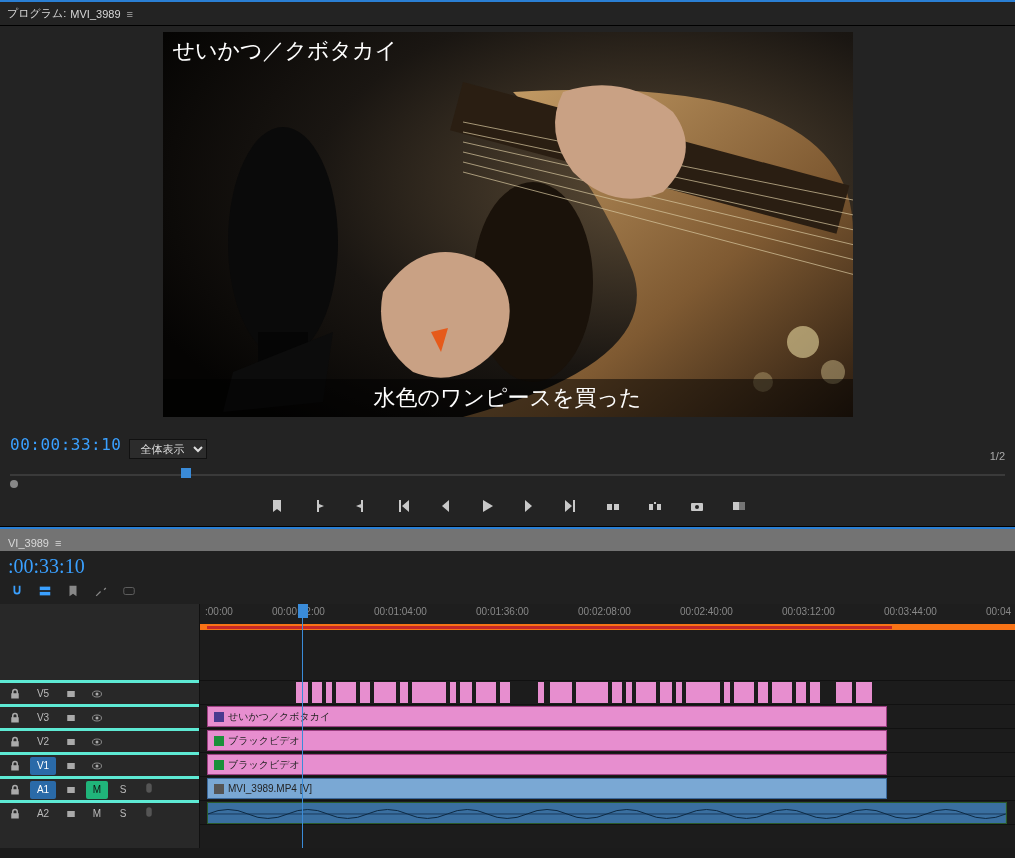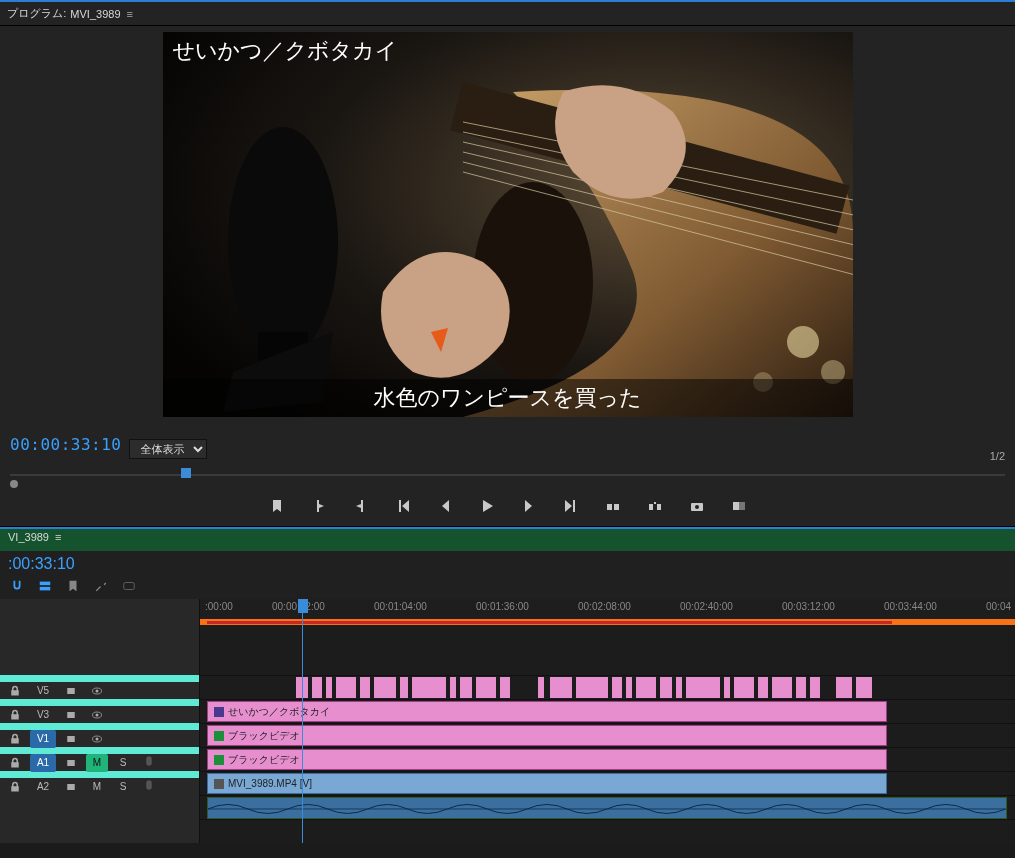--- a/index.html
+++ b/index.html
@@ -60,33 +60,33 @@
     display:flex; justify-content:center; gap:22px; padding:8px 0 10px;
   }
   .tbtn {
     width:20px; height:20px; display:flex; align-items:center; justify-content:center;
     color:#ccc; cursor:pointer;
   }
   .tbtn svg { width: 16px; height: 16px; fill: #c8c8c8; }
   
   .timeline-panel { border-top: 1px solid #000; background:#202020; }
   .timeline-header {
-    display:flex; align-items:flex-start; padding:2px 8px; background:#14532d;
+    display:flex; align-items:flex-end; padding:2px 8px; background:#737373;
     border-top:2px solid #2a7fd4; height:24px;
   }
   .tl-controls-row { display:flex; align-items:center; padding:4px 8px; gap:10px; }
-  .tl-tc { color:#3aa0ff; font-family:Liberation Sans, sans-serif; font-size:16px; }
+  .tl-tc { color:#3aa0ff; font-family:Liberation Serif, serif; font-size:20px; }
   .tool-icon { width:18px; height:18px; color:#888; display:flex; align-items:center; justify-content:center; }
   .tool-icon.active svg{ fill:#3aa0ff; }
   .tool-icon svg{ width:14px; height:14px; fill:#888; }
   .timeline-body { display:flex; }
   .track-headers { width: 200px; background:#282828; border-right:1px solid #111; }
   .track-header-row {
     display:flex; align-items:center; height:24px;
-    border-top:7px solid #5eead4; padding:0 4px; gap:4px;
+    border-top:3px solid #5eead4; padding:0 4px; gap:4px;
   }
   .th-cell {
     display:flex; align-items:center; justify-content:center;
     width:22px; height:18px; font-size:10px;
     color:#bbb;
   }
   .th-cell.lock svg, .th-cell.eye svg, .th-cell.sync svg { width:12px; height:12px; fill:#aaa; }
   .th-cell.label { width:26px; }
   .th-cell.label.sel { background:#2a6aa8; color:#fff; border-radius:2px; }
   .th-cell.mute-on { background:#20b47a; color:#111; border-radius:2px; }
@@ -320,20 +320,39 @@
             </svg>
           </span>
       </div>
       <div class="track-header-row">
         <span class="th-cell lock">
             <svg viewBox="0 0 16 16">
               <path d="M4 7V5a4 4 0 0 1 8 0v2h1v7H3V7zm2 0h4V5a2 2 0 0 0-4 0z"></path>
             </svg>
           </span>
         <span class="th-cell label">V3</span>
+        <span class="th-cell sync">
+            <svg viewBox="0 0 16 16">
+              <rect x="3" y="4" width="10" height="8"></rect>
+            </svg>
+          </span>
+        <span class="th-cell eye">
+            <svg viewBox="0 0 16 16">
+              <ellipse cx="8" cy="8" rx="6" ry="4" fill="none" stroke="#aaa"></ellipse>
+              <circle cx="8" cy="8" r="2"></circle>
+            </svg>
+          </span>
+      </div>
+      <div class="track-header-row">
+        <span class="th-cell lock">
+            <svg viewBox="0 0 16 16">
+              <path d="M4 7V5a4 4 0 0 1 8 0v2h1v7H3V7zm2 0h4V5a2 2 0 0 0-4 0z"></path>
+            </svg>
+          </span>
+        <span class="th-cell label">V2</span>
         <span class="th-cell sync">
             <svg viewBox="0 0 16 16">
               <rect x="3" y="4" width="10" height="8"></rect>
             </svg>
           </span>
         <span class="th-cell eye">
             <svg viewBox="0 0 16 16">
               <ellipse cx="8" cy="8" rx="6" ry="4" fill="none" stroke="#aaa"></ellipse>
               <circle cx="8" cy="8" r="2"></circle>
             </svg>

